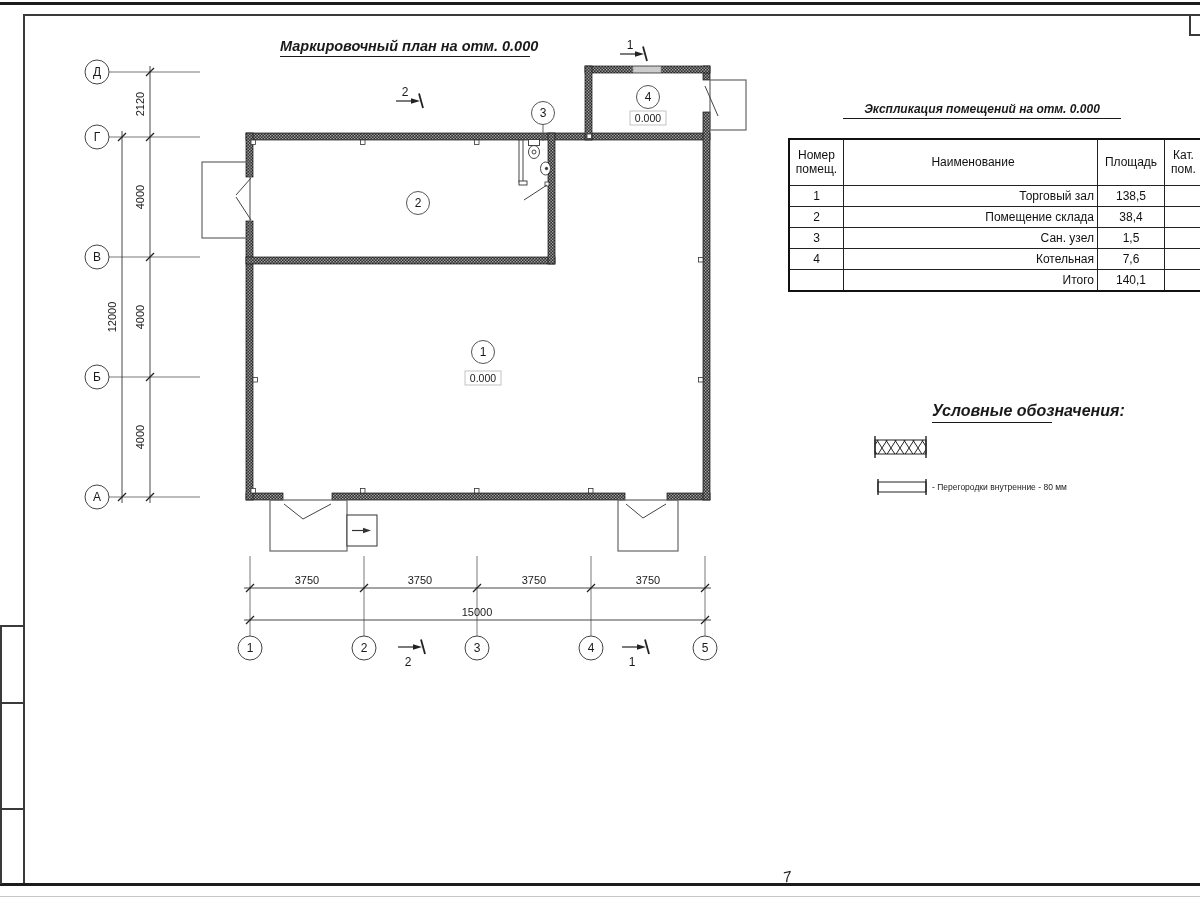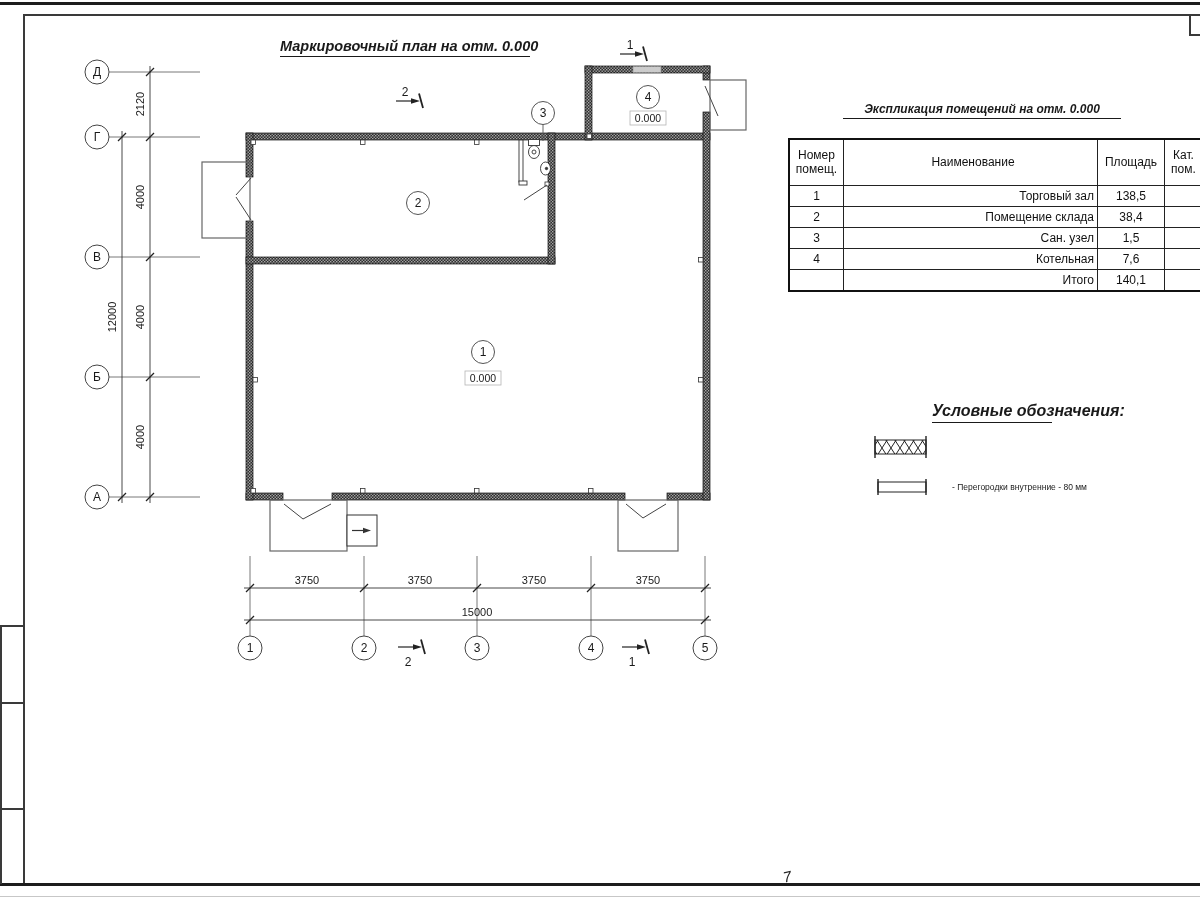--- a/index.html
+++ b/index.html
@@ -302,19 +302,19 @@
     <tr>
       <td class="c-num"></td>
       <td class="c-name">Итого</td>
       <td class="c-area">140,1</td>
       <td class="c-cat"></td>
     </tr>
   </tbody>
     </table>
 
   <div class="dtitle legend-title">Условные обозначения:</div>
-  <div class="legend-text" style="left:932px;top:482px;width:190px;margin-left:20px;">
+  <div class="legend-text" style="left:932px;top:482px;width:190px;">
     <div>- Перегородки внутренние - 80 мм</div>
   </div>
 
   <div class="sheet-mark">7</div>
 
 </div>
 
 </body></html>

